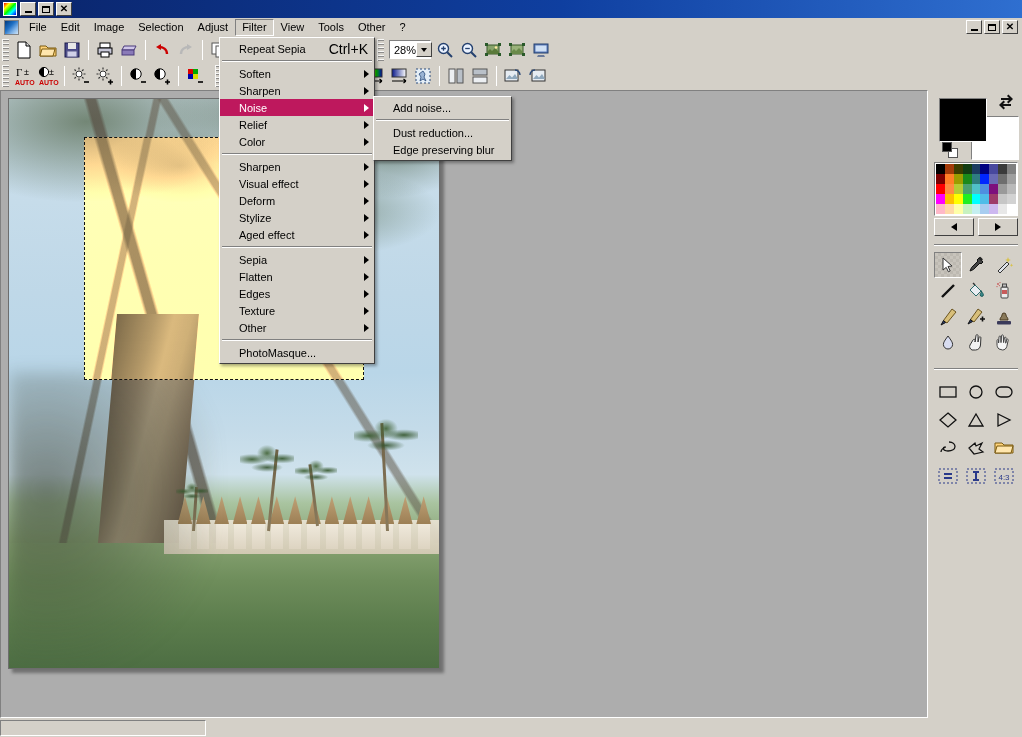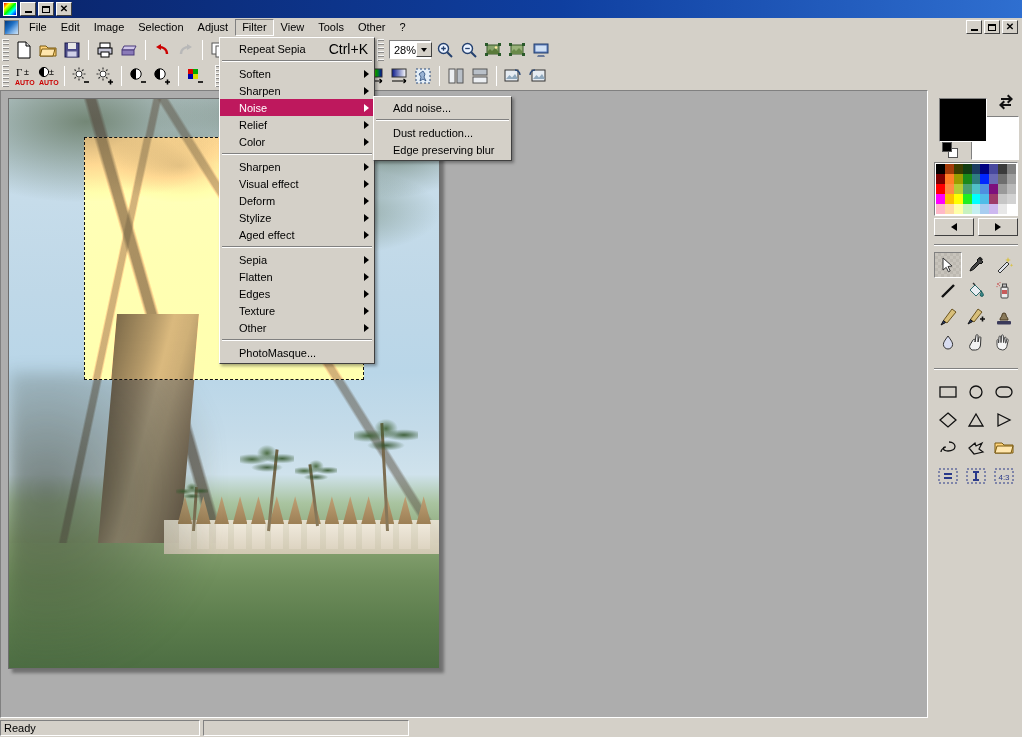--- a/index.html
+++ b/index.html
@@ -1051,17 +1051,16 @@
       <div class="msep"></div>
       <div class="mrow">
         <span>Dust reduction...</span>
       </div>
       <div class="mrow">
         <span>Edge preserving blur</span>
       </div>
     </div>
 
   <div class="statusbar">
-    <div class="sb-cell sb-1">Ready</div>
     <div class="sb-cell sb-3"></div>
   </div>
 
 </div>
 
 </body></html>

